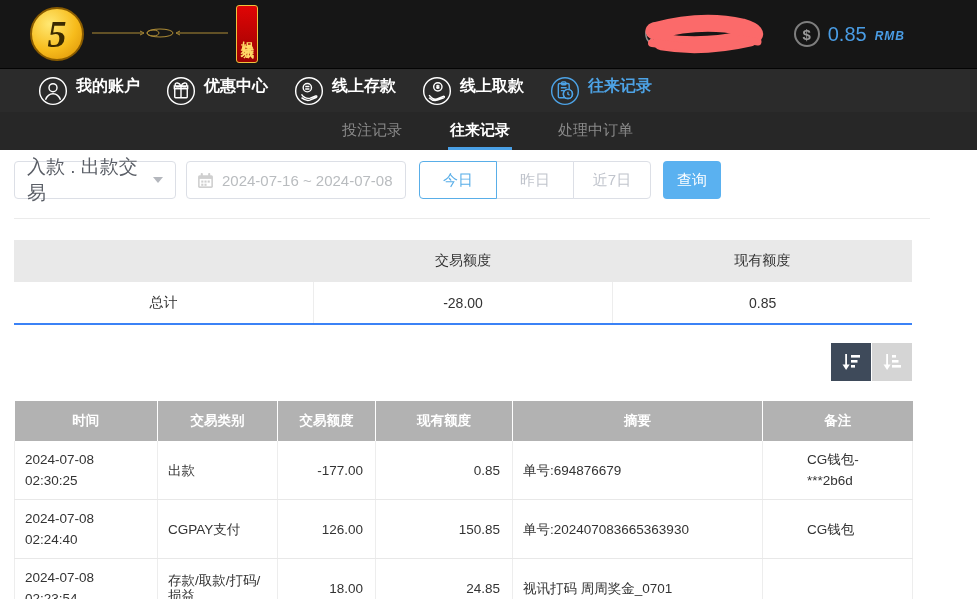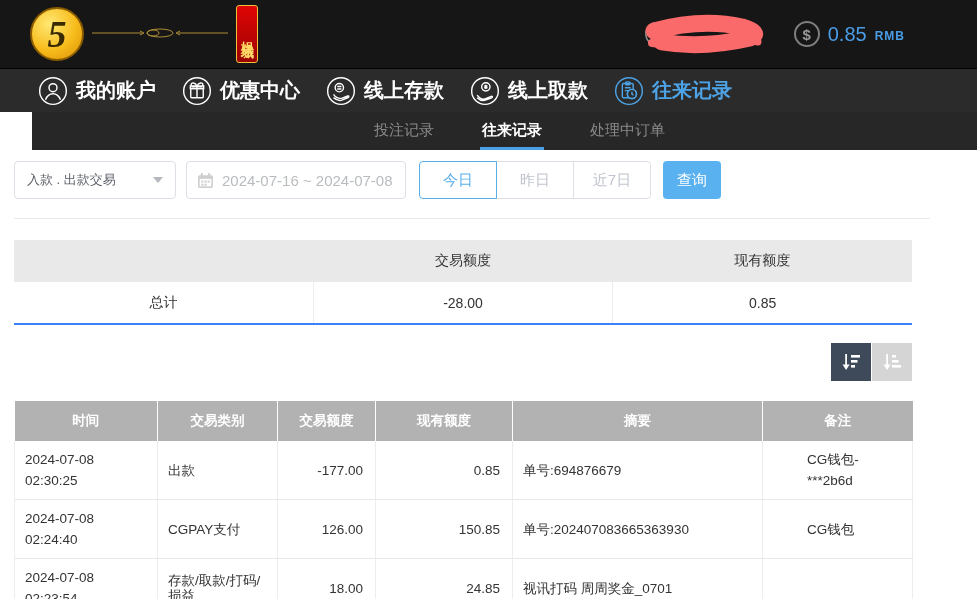--- a/index.html
+++ b/index.html
@@ -22,41 +22,41 @@
     border:1px solid #f0c23c; border-radius:3px; color:#ffd966; font-size:13px; font-weight:bold;
     writing-mode:vertical-rl; text-orientation:upright; display:flex; align-items:center; justify-content:center; letter-spacing:2px; }
   .topbar-right { margin-left:auto; margin-right:72px; display:flex; align-items:center; }
   .user-chip { position:relative; width:132px; height:42px; display:flex; align-items:center; }
   .user-chip svg.user { color:#8c8c8c; }
   .scribble { position:absolute; left:-4px; top:0; }
   .balance { display:flex; align-items:center; gap:8px; margin-left:18px; }
   .dollar-circle { width:26px; height:26px; border-radius:50%; border:2px solid #7e7e7e; color:#9a9a9a;
     display:flex; align-items:center; justify-content:center; font-size:15px; font-weight:bold; }
   .balance-amount { color:#4a9de5; font-size:20px; }
-  .balance-currency { color:#4a9de5; font-size:12px; font-weight:bold; letter-spacing:1px; padding-top:4px; }
+  .balance-currency { color:#4a9de5; font-size:12px; font-weight:bold; letter-spacing:1px; padding-top:4px;font-style:italic; }
 
   
   .navbar { height:44px; background:#2b2b2b; border-top:1px solid #040404; display:flex; align-items:center;
     padding-left:38px; gap:26px; }
-  .nav-item { display:flex; align-items:center; gap:8px; color:#fff; font-size:20px; font-weight:bold;
+  .nav-item { display:flex; gap:8px; color:#fff; font-size:16px; font-weight:bold;
     cursor:pointer; position:relative; }
   .nav-item svg { display:block; }
   .nav-item.active { color:#4da3e6; }
   .nav-dot { position:absolute; right:-14px; top:-2px; width:8px; height:8px; border-radius:50%; background:#f4537d; }
 
   
-  .tabbar { height:38px; background:#272727; display:flex; padding-left:340px; gap:44px;margin-left:32px; }
+  .tabbar { height:38px; background:#272727; display:flex; padding-left:340px; gap:44px; }
   .tab { color:#8a8a8a; font-size:15px; line-height:35px; cursor:pointer; border-bottom:3px solid transparent; padding:0 2px; }
   .tab.active { color:#fff; border-bottom-color:#4aa0e6; font-weight:bold; }
 
   
   .content { padding:11px 0 0 14px; }
   .filter-row { display:flex; align-items:center; height:38px; }
   .select-box { width:162px; height:38px; border:1px solid #dcdfe6; border-radius:4px; background:#fff;
-    display:flex; align-items:center; justify-content:space-between; padding:16px 12px; color:#5a5e66; font-size:13px; cursor:pointer; }
+    display:flex; align-items:center; justify-content:space-between; padding:16px 12px; color:#5a5e66; font-size:19px; cursor:pointer; }
   .caret-down { width:0; height:0; border-left:5px solid transparent; border-right:5px solid transparent;
     border-top:6px solid #b4b7bd; }
   .date-box { width:220px; height:38px; border:1px solid #dcdfe6; border-radius:4px; background:#fff;
     display:flex; align-items:center; gap:8px; padding:0 10px; color:#b9bcbf; font-size:15px; margin-left:10px; cursor:pointer; }
   .btn-group { display:flex; margin-left:13px; }
   .qbtn { width:78px; height:38px; background:#fff; border:1px solid #dcdfe6; margin-left:-1px;
     color:#c0c4cc; font-size:15px; cursor:pointer; }
   .qbtn:first-child { border-radius:4px 0 0 4px; margin-left:0; }
   .qbtn:last-child { border-radius:0 4px 4px 0; }
   .qbtn.active { border-color:#59aee8; color:#59aee8; position:relative; z-index:1; }

